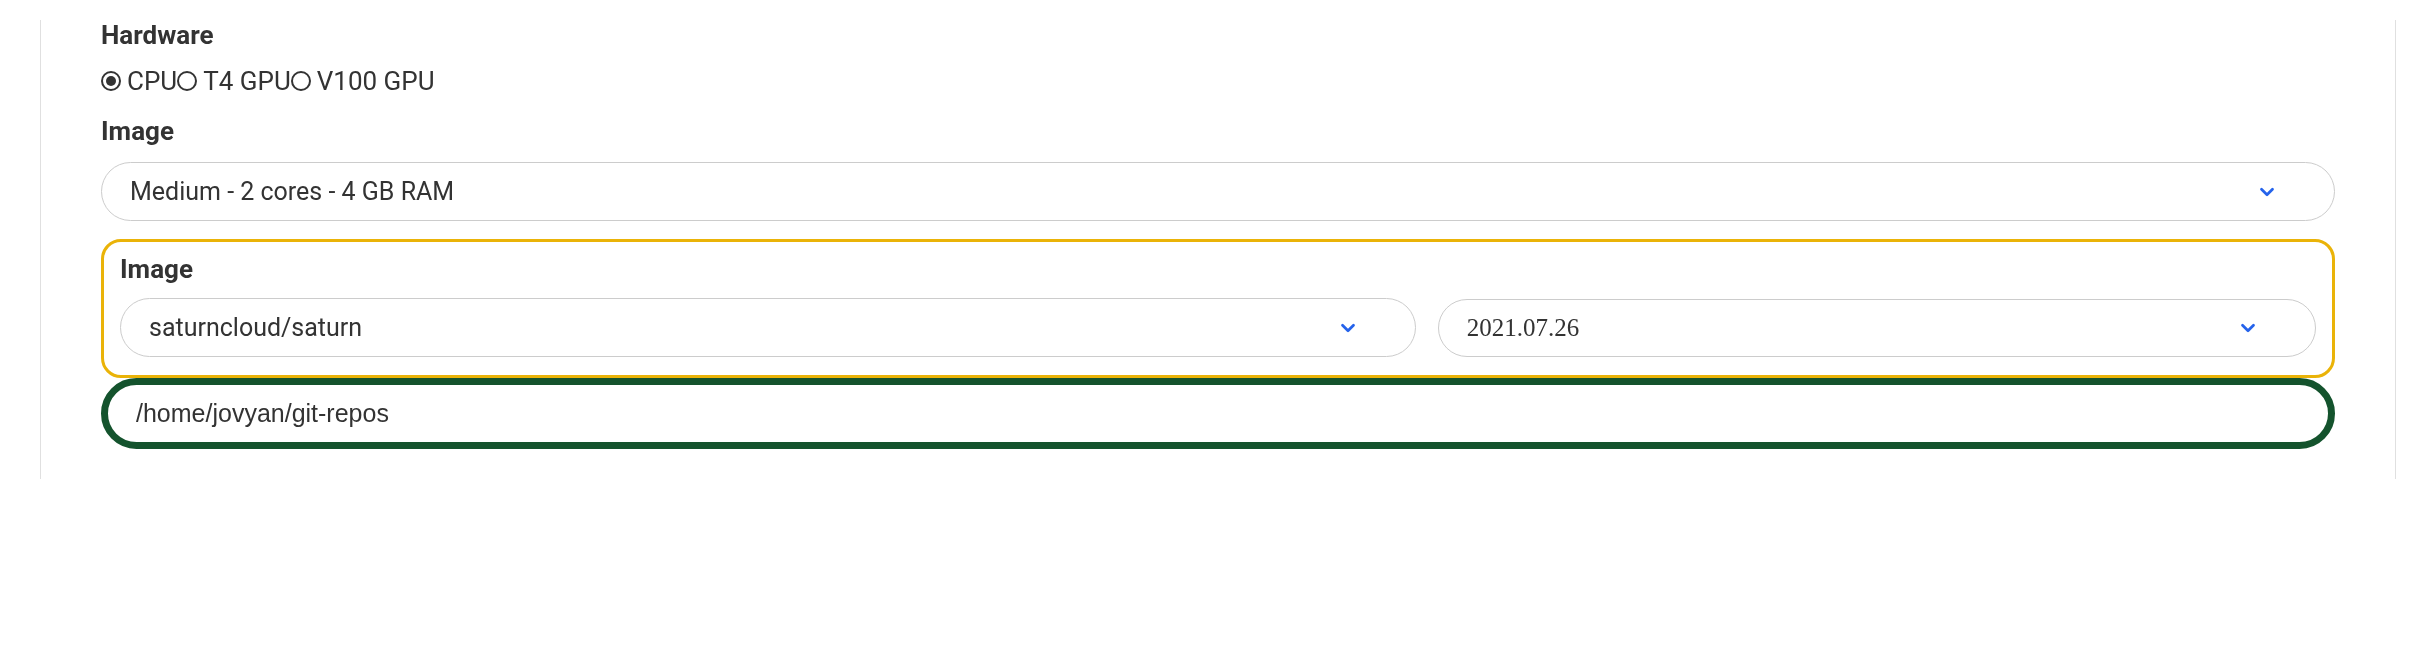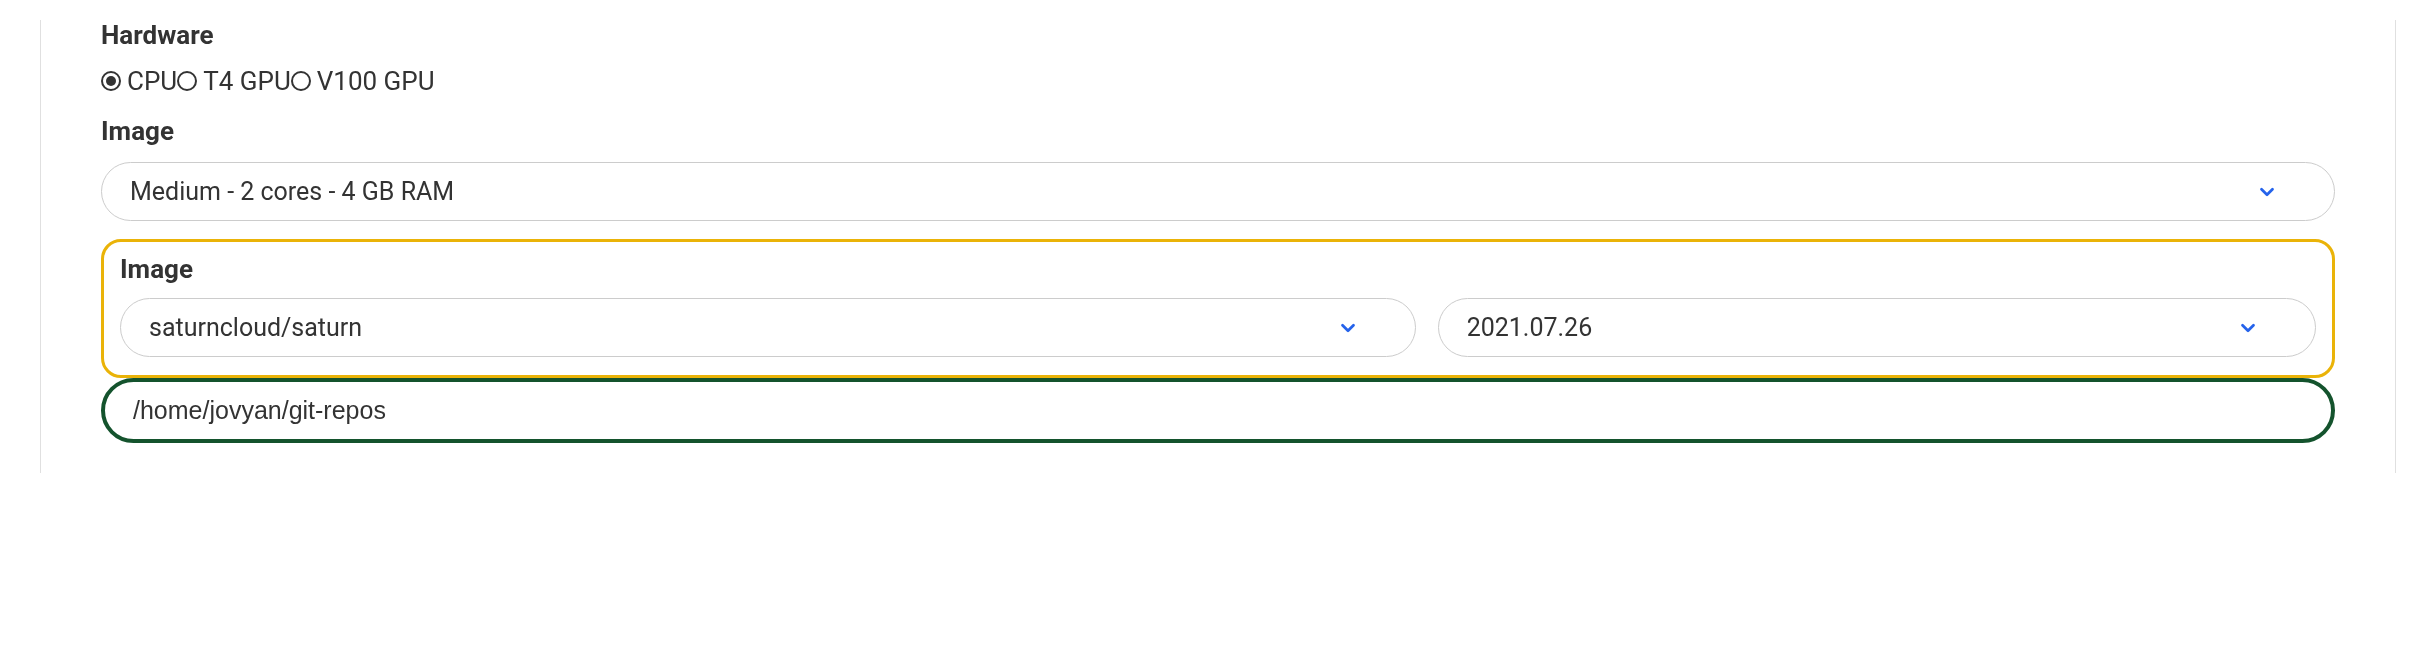--- a/index.html
+++ b/index.html
@@ -90,24 +90,25 @@
     .image-row {
       display: flex;
       gap: 22px;
       align-items: center;
     }
     .image-row .select:first-child {
       flex: 0 0 59%;
     }
     .image-row .select:last-child {
       flex: 1;
+      font-family: Liberation Serif, serif;
     }
     .text-input {
       width: 100%;
-      border: 4px solid #14532d;
+      border: 7px solid #14532d;
       border-radius: 999px;
       padding: 14px 28px;
       font-size: 25px;
       color: #333;
       background: #fff;
       outline: none;
     }
   </style>
 </head>
 <body>

